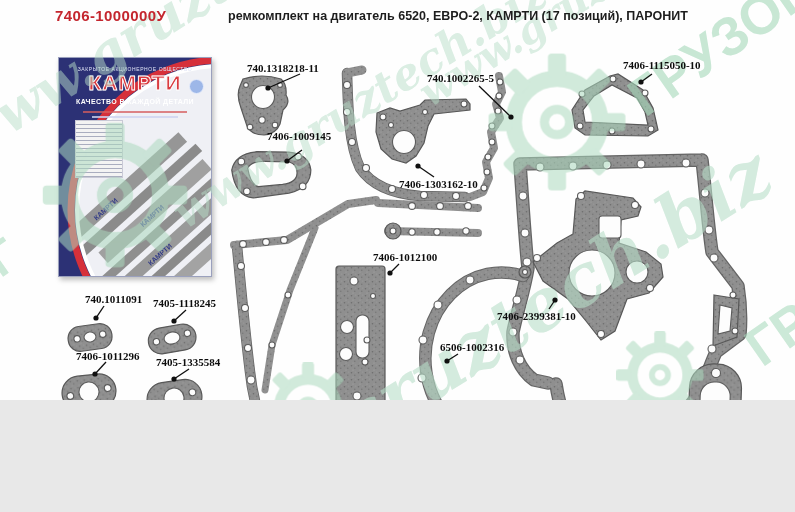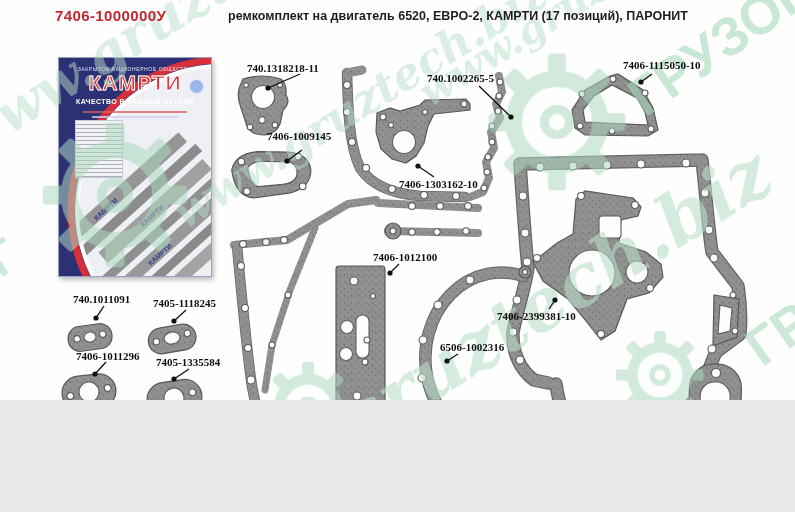--- a/index.html
+++ b/index.html
@@ -392,21 +392,21 @@
   </svg>
 
   <div class="plabel" style="left:247px;top:62px">740.1318218-11</div>
   <div class="plabel" style="left:267px;top:130px">7406-1009145</div>
   <div class="plabel" style="left:427px;top:72px">740.1002265-5</div>
   <div class="plabel" style="left:623px;top:59px">7406-1115050-10</div>
   <div class="plabel" style="left:399px;top:178px">7406-1303162-10</div>
   <div class="plabel" style="left:373px;top:251px">7406-1012100</div>
   <div class="plabel" style="left:497px;top:310px">7406-2399381-10</div>
   <div class="plabel" style="left:440px;top:341px">6506-1002316</div>
-  <div class="plabel" style="left:73px;top:293px">740.1011091</div>
+  <div class="plabel" style="left:85px;top:293px">740.1011091</div>
   <div class="plabel" style="left:153px;top:297px">7405-1118245</div>
   <div class="plabel" style="left:76px;top:350px">7406-1011296</div>
   <div class="plabel" style="left:156px;top:356px">7405-1335584</div>
   <div class="plabel" style="left:76px;top:412px">740-1002406-01</div>
   <div class="plabel" style="left:160px;top:416px">740-1002406</div>
   <div class="plabel" style="left:488px;top:416px">9769-1002325</div>
   <div class="plabel" style="left:358px;top:474px">818.0585030-10</div>
   <div class="plabel" style="left:661px;top:468px">7406-1115115</div>
 
 </div>

